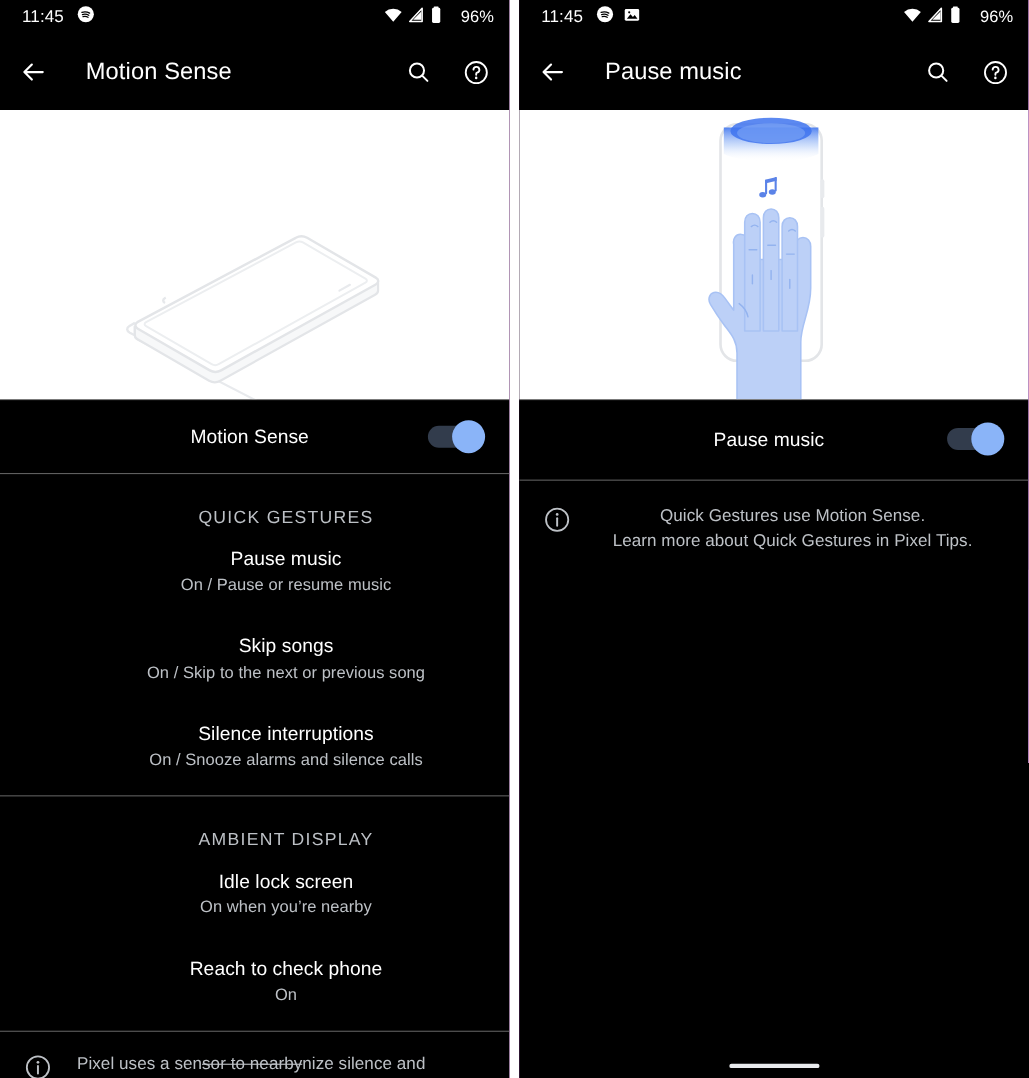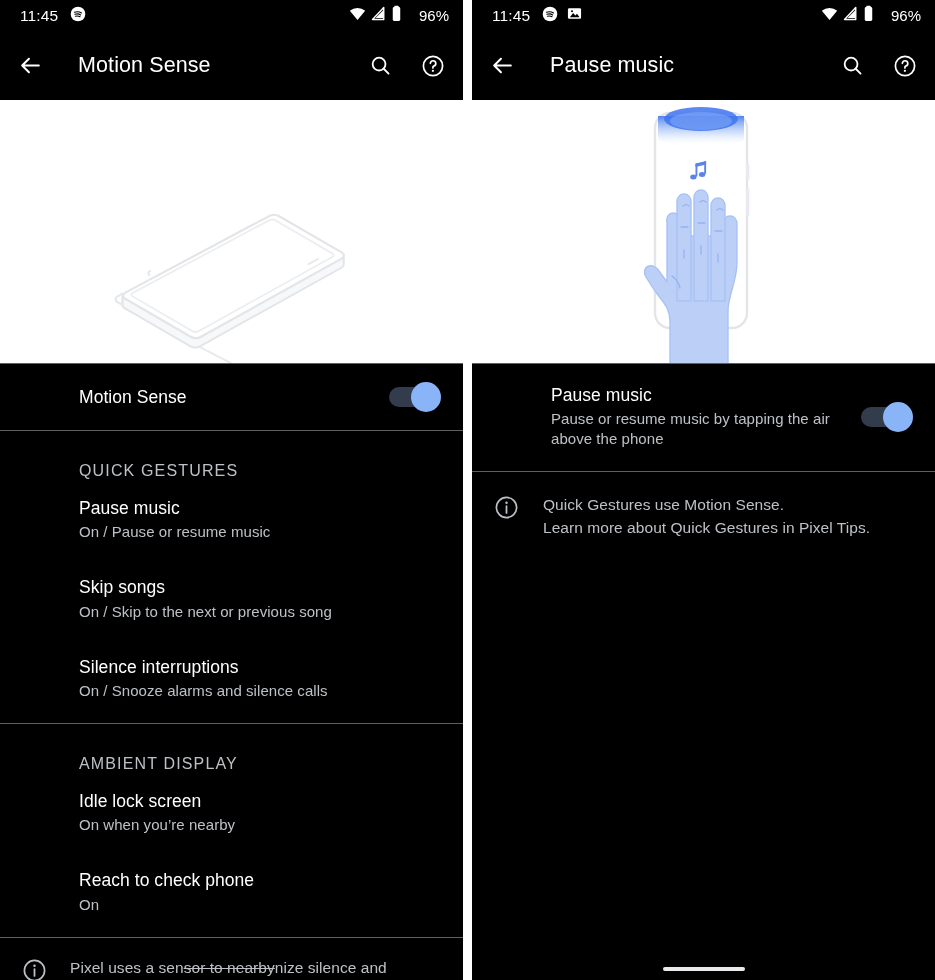--- a/index.html
+++ b/index.html
@@ -7,20 +7,21 @@
     width: 935px; height: 980px;
     background: #ffffff;
     font-family: "Liberation Sans", sans-serif;
     overflow: hidden;
   }
   .screens {
     position: relative;
     width: 935px; height: 980px;
     display: flex;
     background: #d946ef;
+    text-align: center;
   }
   .phone {
     position: relative;
     height: 980px;
     background: #000000;
     overflow: hidden;
   }
   .phone.left  { width: 463px; }
   .gutter      { width: 9px; height: 980px; background: #ffffff; }
   .phone.right { width: 463px; }
@@ -475,31 +476,30 @@
       </svg>
     </div>
 
     <div class="divider"></div>
 
     <div class="list">
 
       <div class="row-toggle" style="padding-top:20px;padding-bottom:22px;">
         <div class="texts">
           <div class="row-title">Pause music</div>
-          <div class="row-sub">Pause or resume music by tapping the air above the phone</div>
         </div>
         <div class="switch">
           <div class="track"></div>
           <div class="thumb"></div>
         </div>
       </div>
 
       <div class="divider"></div>
 
-      <div class="footnote" style="padding-top:22px;gap:24px;">
+      <div class="footnote" style="padding-top:22px;gap:38px;">
         <span class="fn-icon">
           <svg width="25" height="25" viewBox="0 0 24 24">
               <circle cx="12" cy="12" r="9.7" fill="none" stroke="#bdc1c6" stroke-width="1.6"></circle>
               <circle cx="12" cy="7.4" r="1.2" fill="#bdc1c6"></circle>
               <path d="M12 10.6v6.6" stroke="#bdc1c6" stroke-width="1.7" stroke-linecap="round"></path>
             </svg>
         </span>
         <span class="fn-text">
           <span style="display:block;">Quick Gestures use Motion Sense.</span>
           <span style="display:block;">Learn more about Quick Gestures in Pixel Tips.</span>

